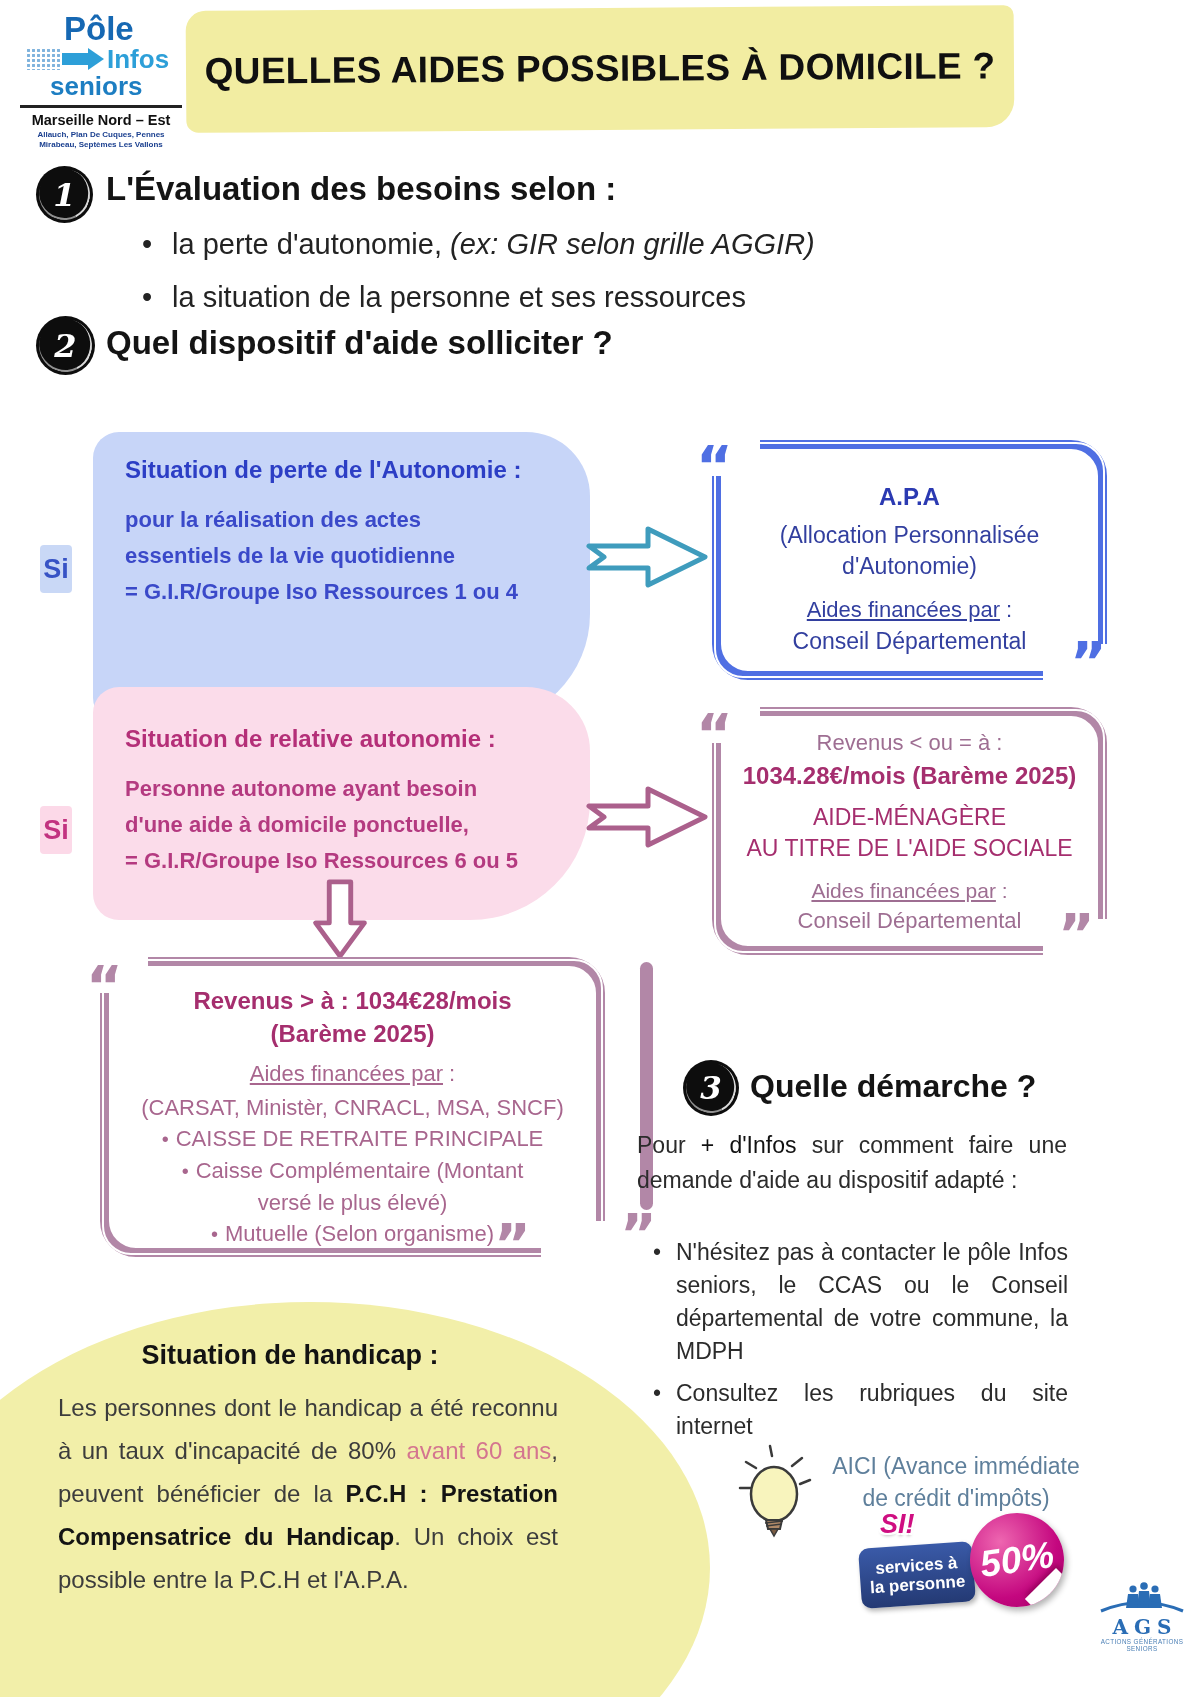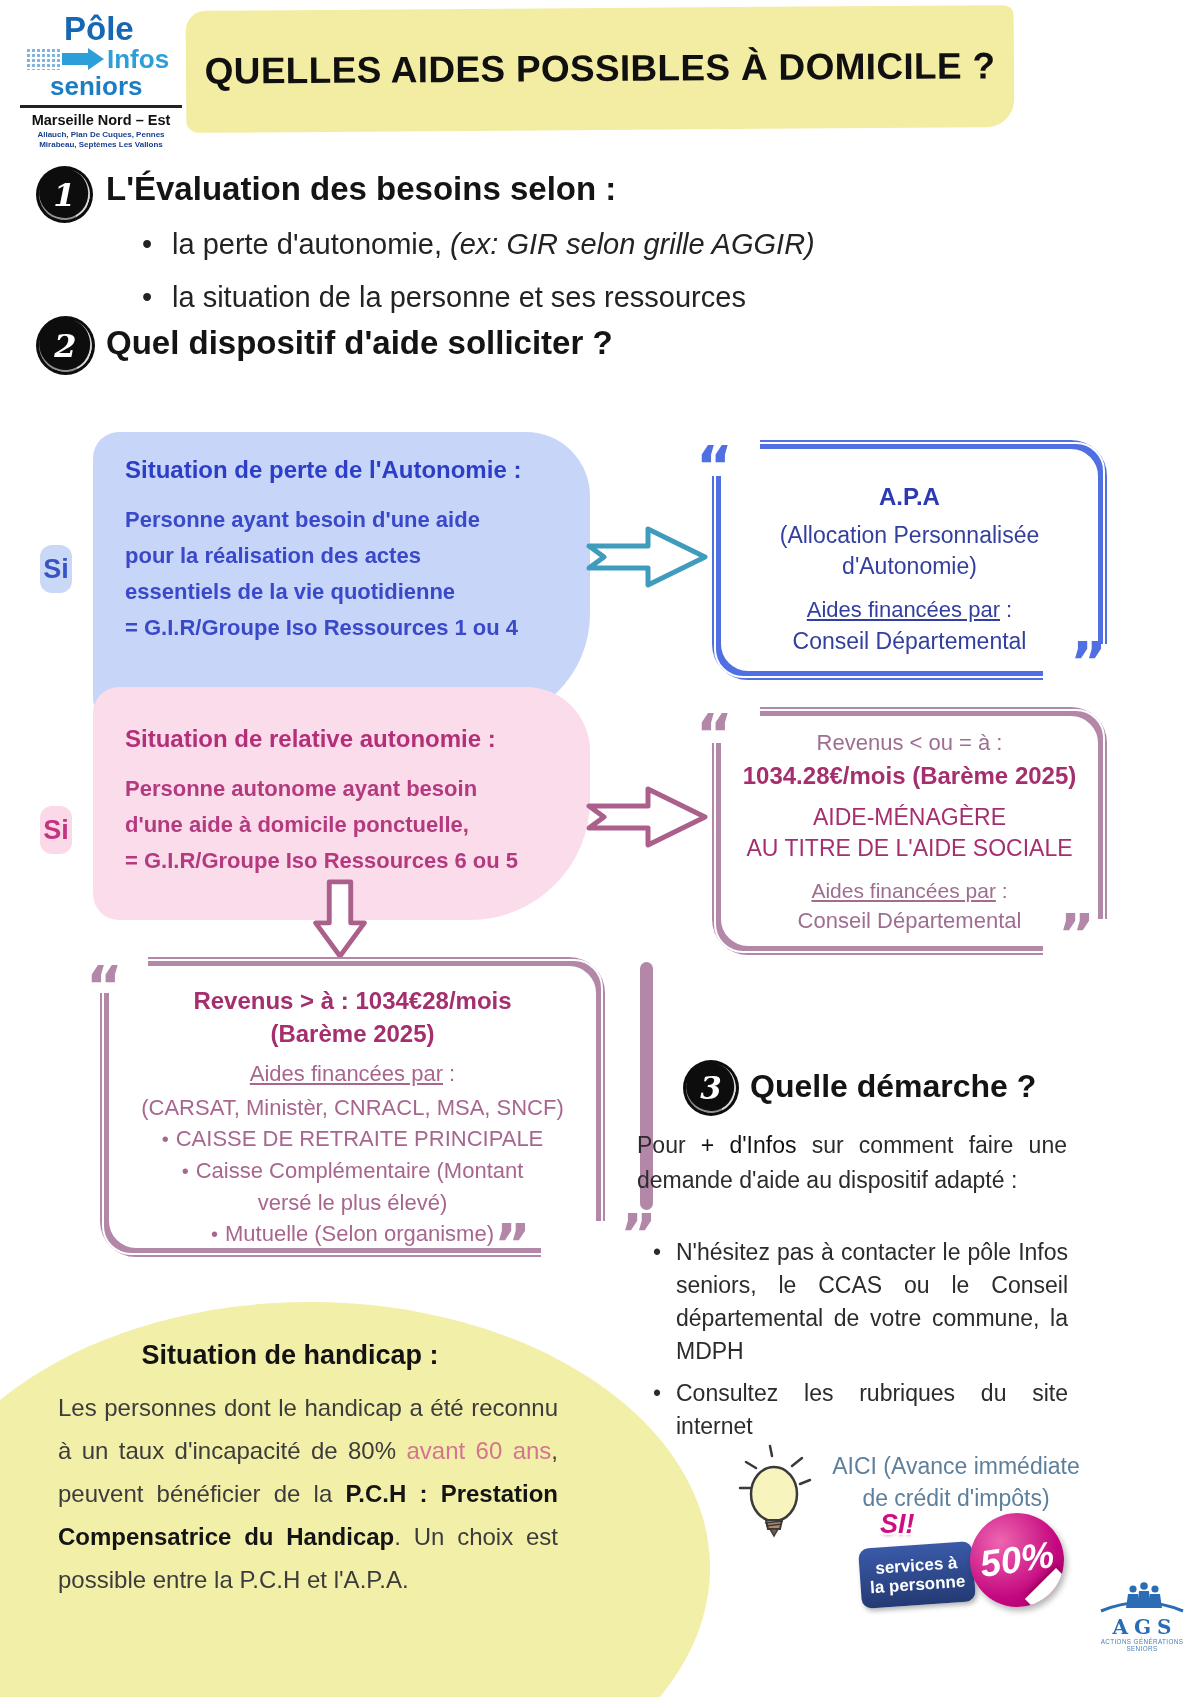--- a/index.html
+++ b/index.html
@@ -49,21 +49,21 @@
             border-radius:26px 64px 110px 26px;}
   #pink-box{position:absolute;left:93px;top:687px;width:497px;height:233px;background:#fbdcea;
             border-radius:26px 64px 120px 26px;}
   .box-title{position:absolute;left:32px;font-size:24px;font-weight:800;}
   .box-body{position:absolute;left:32px;font-size:22px;font-weight:700;line-height:36px;}
   #blue-box .box-title{top:24px;color:#2c3ec5;}
   #blue-box .box-body{top:70px;color:#3a49c9;}
   #pink-box .box-title{top:38px;color:#b42f78;}
   #pink-box .box-body{top:84px;color:#b43a80;}
 
-  .si-badge{position:absolute;width:32px;height:48px;border-radius:12px;display:flex;align-items:center;
+  .si-badge{position:absolute;width:32px;height:48px;border-radius:4px;display:flex;align-items:center;
             justify-content:center;font-size:27px;font-weight:800;}
   #si-blue{left:40px;top:545px;background:#c9d8f6;color:#3753c5;}
   #si-pink{left:40px;top:806px;background:#fcd9e8;color:#c23380;}
 
   
   .flow-arrow{position:absolute;}
   #arrow-blue{left:584px;top:524px;width:126px;height:66px;}
   #arrow-pink{left:584px;top:784px;width:126px;height:66px;}
   #arrow-down{left:310px;top:878px;width:60px;height:82px;}
 
@@ -190,21 +190,20 @@
     <div><span class="dot">•</span><span>la perte d'autonomie, </span><em>(ex: GIR selon grille AGGIR)</em></div>
     <div><span class="dot">•</span><span>la situation de la personne et ses ressources</span></div>
   </div>
 
   <div id="badge2" class="num-badge">2</div>
   <div id="s2-heading" class="h-heading">Quel dispositif d'aide solliciter ?</div>
 
   <div id="blue-box">
     <div class="box-title">Situation de perte de l'Autonomie :</div>
     <div class="box-body">
-      <div>Personne ayant besoin d'une aide</div>
       <div>pour la réalisation des actes</div>
       <div>essentiels de la vie quotidienne</div>
       <div>= G.I.R/Groupe Iso Ressources 1 ou 4</div>
     </div>
   </div>
   <div id="si-blue" class="si-badge">Si</div>
 
   <svg id="arrow-blue" class="flow-arrow" viewBox="0 0 126 66">
     <path d="M5,22 H64 V5 L121,33 L64,61 V44 H5 L20,33 Z" fill="#ffffff" stroke="#3f9cbd" stroke-width="5" stroke-linejoin="round"></path>
   </svg>

